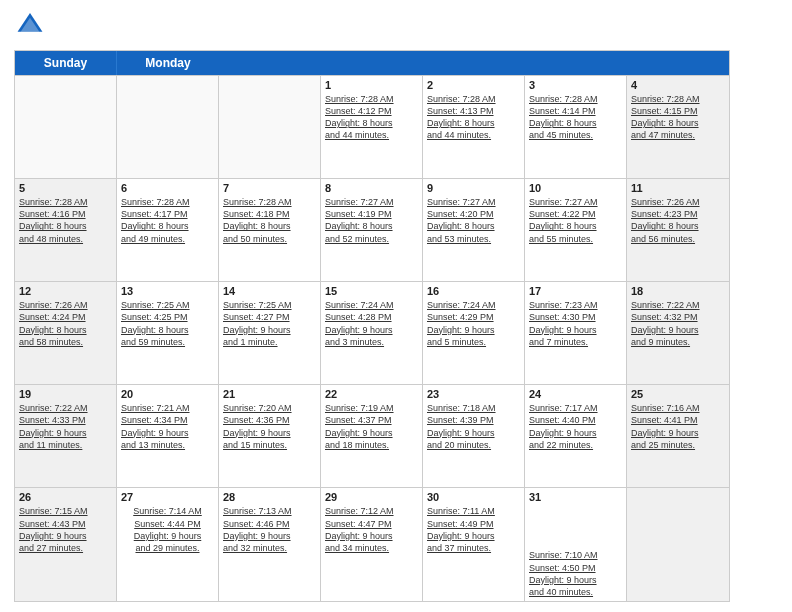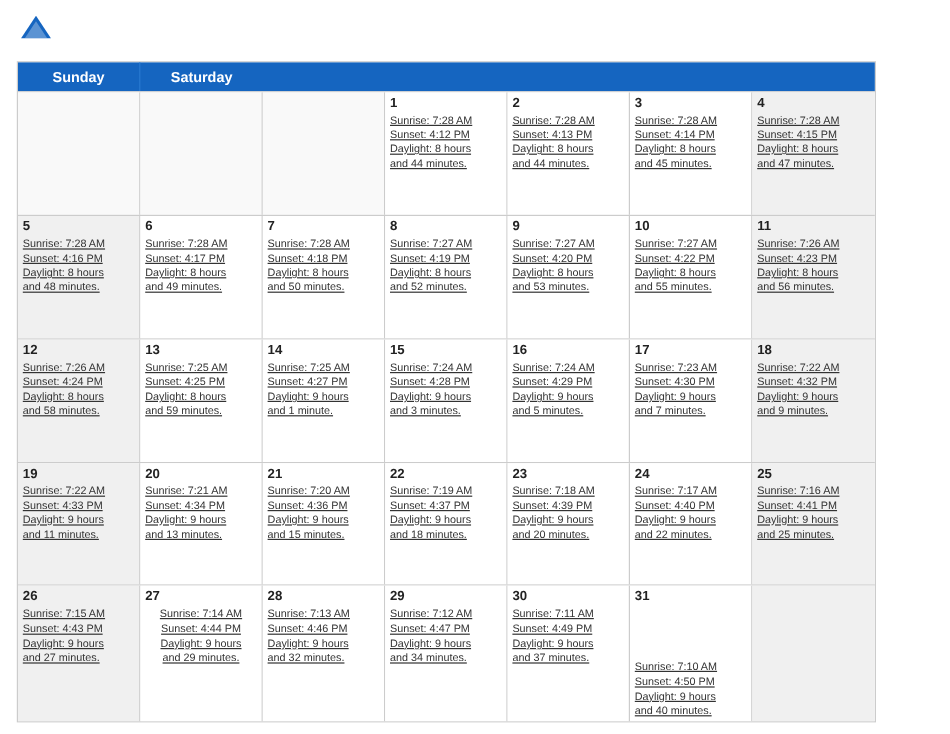--- a/index.html
+++ b/index.html
@@ -130,21 +130,21 @@
     </div>
     <div class="title-block">
       <div class="title-month"></div>
       <div class="title-location"></div>
     </div>
   </div>
 
   <div class="calendar">
     <div class="cal-header-row">
     <div class="cal-header-cell">Sunday</div>
-        <div class="cal-header-cell">Saturday</div>
+        <div class="cal-header-cell">Monday</div>
       </div>
     <div class="cal-body">
     <div class="cal-week">
           <div class="cal-cell empty"></div>
           <div class="cal-cell empty"></div>
           <div class="cal-cell empty"></div>
           <div class="cal-cell">
             <div class="day-num">1</div>
             <div class="cell-detail" style="white-space: pre-line;">Sunrise: 7:28 AM
 Sunset: 4:12 PM

